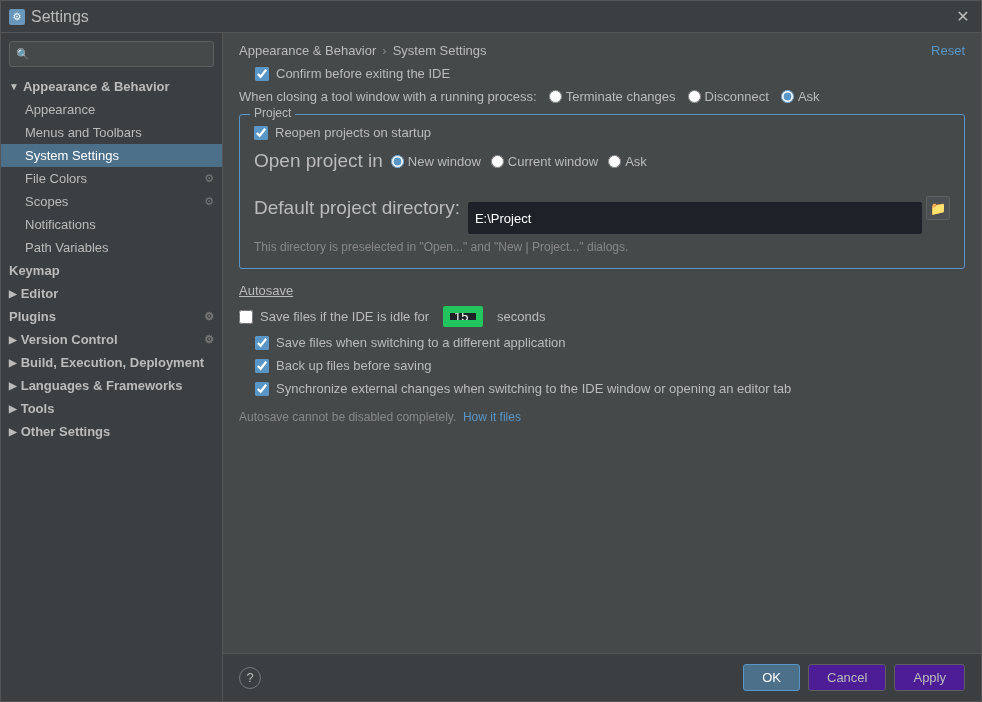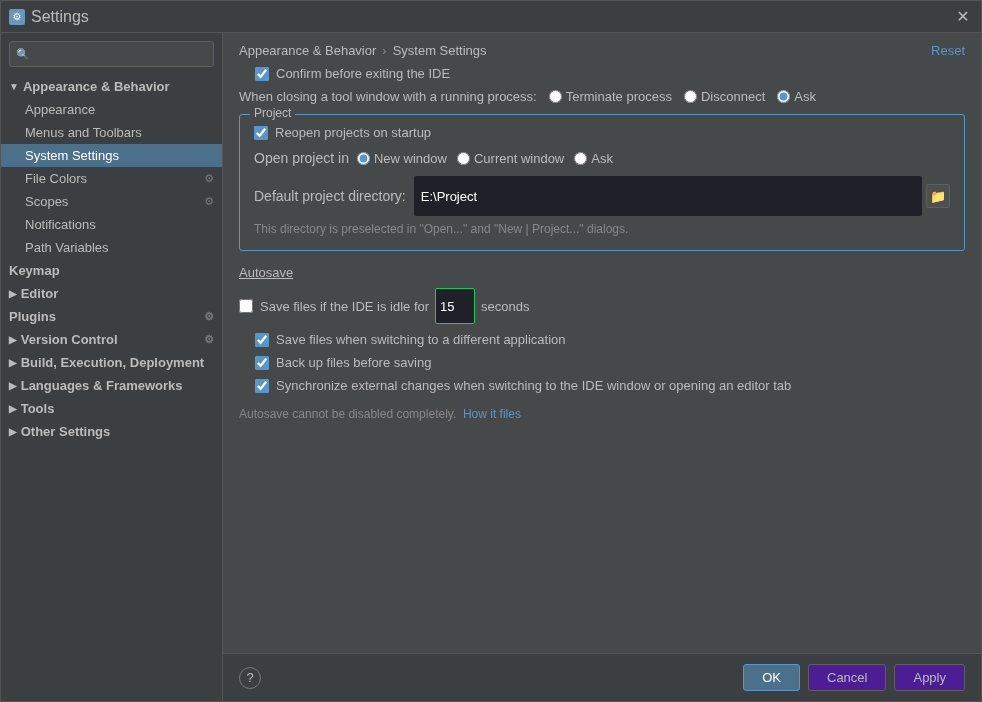--- a/index.html
+++ b/index.html
@@ -218,35 +218,36 @@
       padding: 0 4px;
       font-size: 12px;
       color: #bbbbbb;
     }
     .field-row {
       display: flex;
       align-items: center;
       margin-bottom: 6px;
     }
     .field-label {
-      font-size: 14px;
+      font-size: 19px;
       color: #bbbbbb;
       margin-right: 8px;
       white-space: nowrap;
     }
     .field-input {
       flex: 1;
       background: #1e2228;
       border: 1px solid #1e2228;
       color: #ffffff;
       font-size: 13px;
-      height: 40px;
+      height: 32px;
       padding: 2px 6px;
       outline: none;
       border-radius: 2px;
+      margin-top: 20px;
     }
     .folder-btn {
       width: 24px;
       height: 24px;
       background: #4c5052;
       border: 1px solid #5e6060;
       display: flex;
       align-items: center;
       justify-content: center;
       cursor: pointer;
@@ -276,26 +277,26 @@
     }
     .idle-row input[type=checkbox] {
       margin-right: 7px;
       accent-color: #5896c8;
       width: 14px;
       height: 14px;
     }
     .idle-input {
       width: 40px;
       background: #1e2228;
-      border: 1px solid #22c55e;
+      border: 7px solid #22c55e;
       color: #ffffff;
       font-size: 13px;
-      height: 36px;
+      height: 21px;
       padding: 2px 4px;
-      margin: 0 6px;
+      margin: 0 14px;
       outline: none;
       border-radius: 2px;
     }
     .autosave-note {
       color: #888;
       font-size: 12px;
       margin-top: 14px;
     }
     .autosave-note a {
       color: #5896c8;
@@ -466,21 +467,21 @@
 
         <div class="checkbox-row">
           <input type="checkbox" id="confirm-exit" checked="" style="">
           <label class="checkbox-label" for="confirm-exit">Confirm before exiting the IDE</label>
         </div>
 
         <div class="radio-row">
           <span class="row-label">When closing a tool window with a running process:</span>
           <label>
             <input type="radio" name="closing" style="">
-            <span>Terminate process</span>
+            <span>Terminate changes</span>
           </label>
           <label>
             <input type="radio" name="closing" style="">
             <span>Disconnect</span>
           </label>
           <label>
             <input type="radio" name="closing" checked="" style="">
             <span>Ask</span>
           </label>
         </div>

